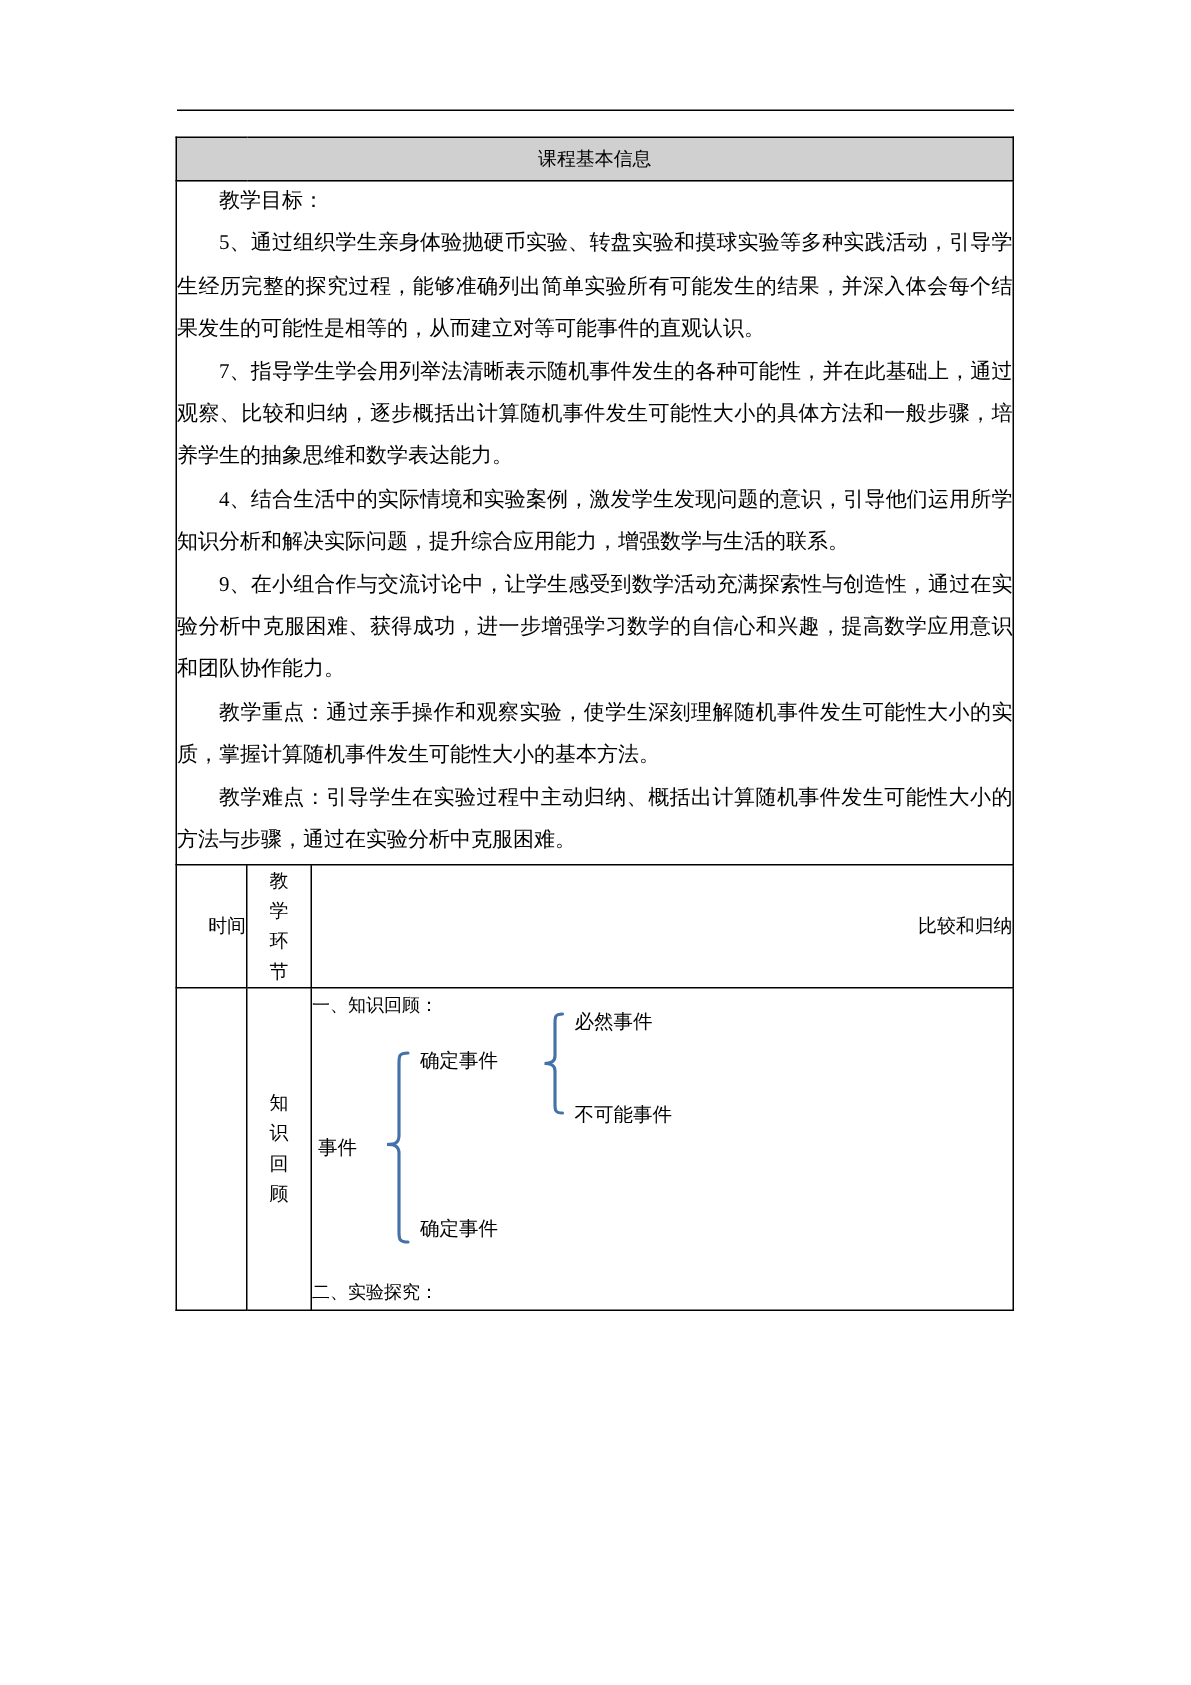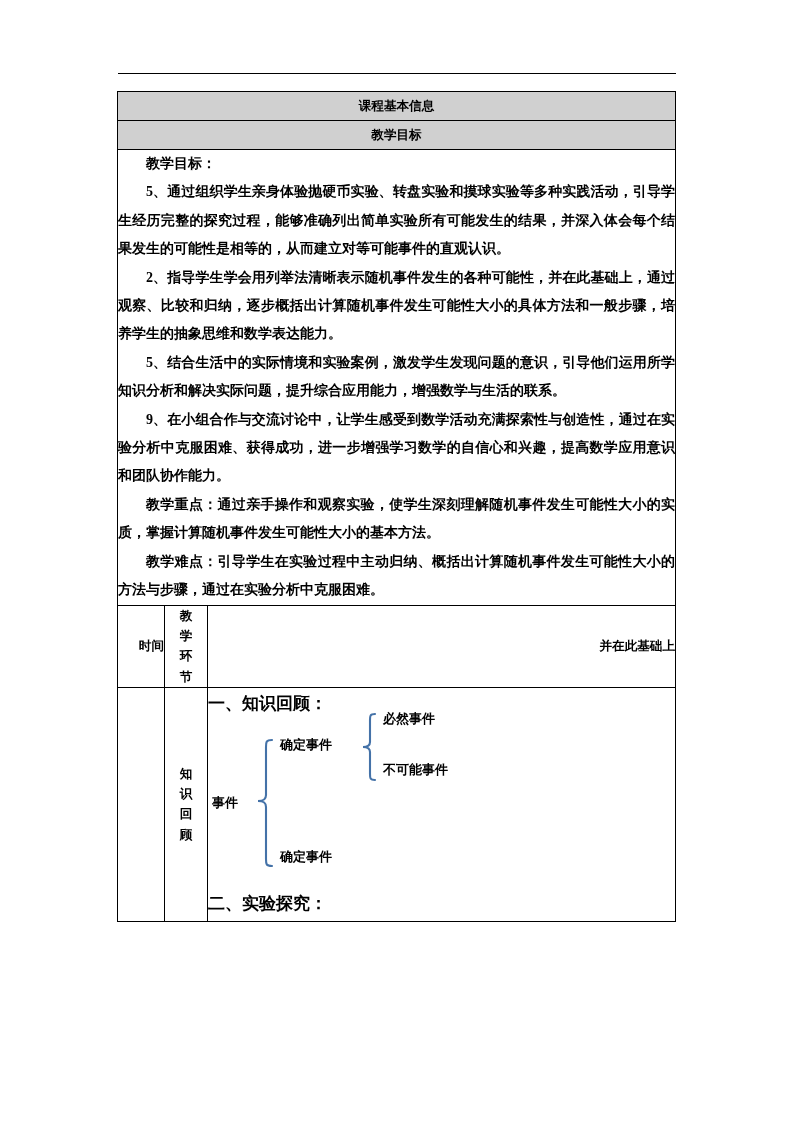--- a/index.html
+++ b/index.html
@@ -33,21 +33,20 @@
     border-top: 1.6px solid #000;
   }
 
   table.doc {
     position: absolute;
     left: 117px;
     top: 91px;
     width: 559px;
     border-collapse: collapse;
     table-layout: fixed;
-    font-weight: bold;
   }
   table.doc td {
     border: 1px solid #000;
     padding: 0;
     vertical-align: middle;
     font-size: 12.6px;
   }
 
   .band {
     background: #d0d0d0;
@@ -102,21 +101,21 @@
     font-size: 13px;
   }
 
   
   .tree-cell {
     padding: 6px 10px 8px 10px;
     vertical-align: top;
     position: relative;
   }
   .tree-line {
-    font-size: 17px;
+    font-size: 12px;
     line-height: 1.9;
     margin: 0;
   }
   .tree-wrap {
     position: relative;
     height: 168px;
     width: 100%;
   }
   .tnode {
     position: absolute;
@@ -140,46 +139,43 @@
       <col class="col-stage">
       <col class="col-main">
     </colgroup>
 
     <tbody>
         <tr>
       <td class="band" colspan="3">课程基本信息</td>
     </tr>
 
 
-    <tr>
-      <td class="band" colspan="3">教学目标</td>
-    </tr>
 
     <tr>
       <td class="body-cell" colspan="3">
         <p class="para">教学目标：</p>
         <p class="para">5、通过组织学生亲身体验抛硬币实验、转盘实验和摸球实验等多种实践活动，引导学生经历完整的探究过程，能够准确列出简单实验所有可能发生的结果，并深入体会每个结果发生的可能性是相等的，从而建立对等可能事件的直观认识。</p>
-        <p class="para">2、指导学生学会用列举法清晰表示随机事件发生的各种可能性，并在此基础上，通过观察、比较和归纳，逐步概括出计算随机事件发生可能性大小的具体方法和一般步骤，培养学生的抽象思维和数学表达能力。</p>
-        <p class="para">5、结合生活中的实际情境和实验案例，激发学生发现问题的意识，引导他们运用所学知识分析和解决实际问题，提升综合应用能力，增强数学与生活的联系。</p>
+        <p class="para">7、指导学生学会用列举法清晰表示随机事件发生的各种可能性，并在此基础上，通过观察、比较和归纳，逐步概括出计算随机事件发生可能性大小的具体方法和一般步骤，培养学生的抽象思维和数学表达能力。</p>
+        <p class="para">4、结合生活中的实际情境和实验案例，激发学生发现问题的意识，引导他们运用所学知识分析和解决实际问题，提升综合应用能力，增强数学与生活的联系。</p>
         <p class="para">9、在小组合作与交流讨论中，让学生感受到数学活动充满探索性与创造性，通过在实验分析中克服困难、获得成功，进一步增强学习数学的自信心和兴趣，提高数学应用意识和团队协作能力。</p>
         <p class="para">教学重点：通过亲手操作和观察实验，使学生深刻理解随机事件发生可能性大小的实质，掌握计算随机事件发生可能性大小的基本方法。</p>
         <p class="para">教学难点：引导学生在实验过程中主动归纳、概括出计算随机事件发生可能性大小的方法与步骤，通过在实验分析中克服困难。</p>
       </td>
     </tr>
 
 
     <tr>
       <td class="center-cell">时间</td>
       <td class="vhead">
         <span>教</span>
         <span>学</span>
         <span>环</span>
         <span>节</span>
       </td>
-      <td class="center-cell">并在此基础上</td>
+      <td class="center-cell">比较和归纳</td>
     </tr>
 
     <tr>
       <td class="center-cell"></td>
       <td class="vlabel">
         <span>知</span>
         <span>识</span>
         <span>回</span>
         <span>顾</span>
       </td>
@@ -195,21 +191,21 @@
           </svg>
 
           <div class="tnode" style="left:72px; top:16px;">确定事件</div>
 
           <svg class="brace" style="left:152px; top:-8px;" width="18" height="72" viewBox="0 0 18 72">
             <path d="M15 2 C10 2 10 4 10 8 L10 30 C10 34 7 35 3 35 C7 35 10 36 10 40 L10 62 C10 66 10 68 15 68" fill="none" stroke="#4472a8" stroke-width="2.1" stroke-linecap="round"></path>
           </svg>
 
           <div class="tnode" style="left:175px; top:-10px;">必然事件</div>
 
-          <div class="tnode" style="left:175px; top:41px;">不可能事件</div>
+          <div class="tnode" style="left:175px; top:52px;">不可能事件</div>
 
           <div class="tnode" style="left:72px; top:128px;">确定事件</div>
         </div>
 
         <p class="tree-line">二、实验探究：</p>
       </td>
     </tr>
 
   </tbody>
     </table>

